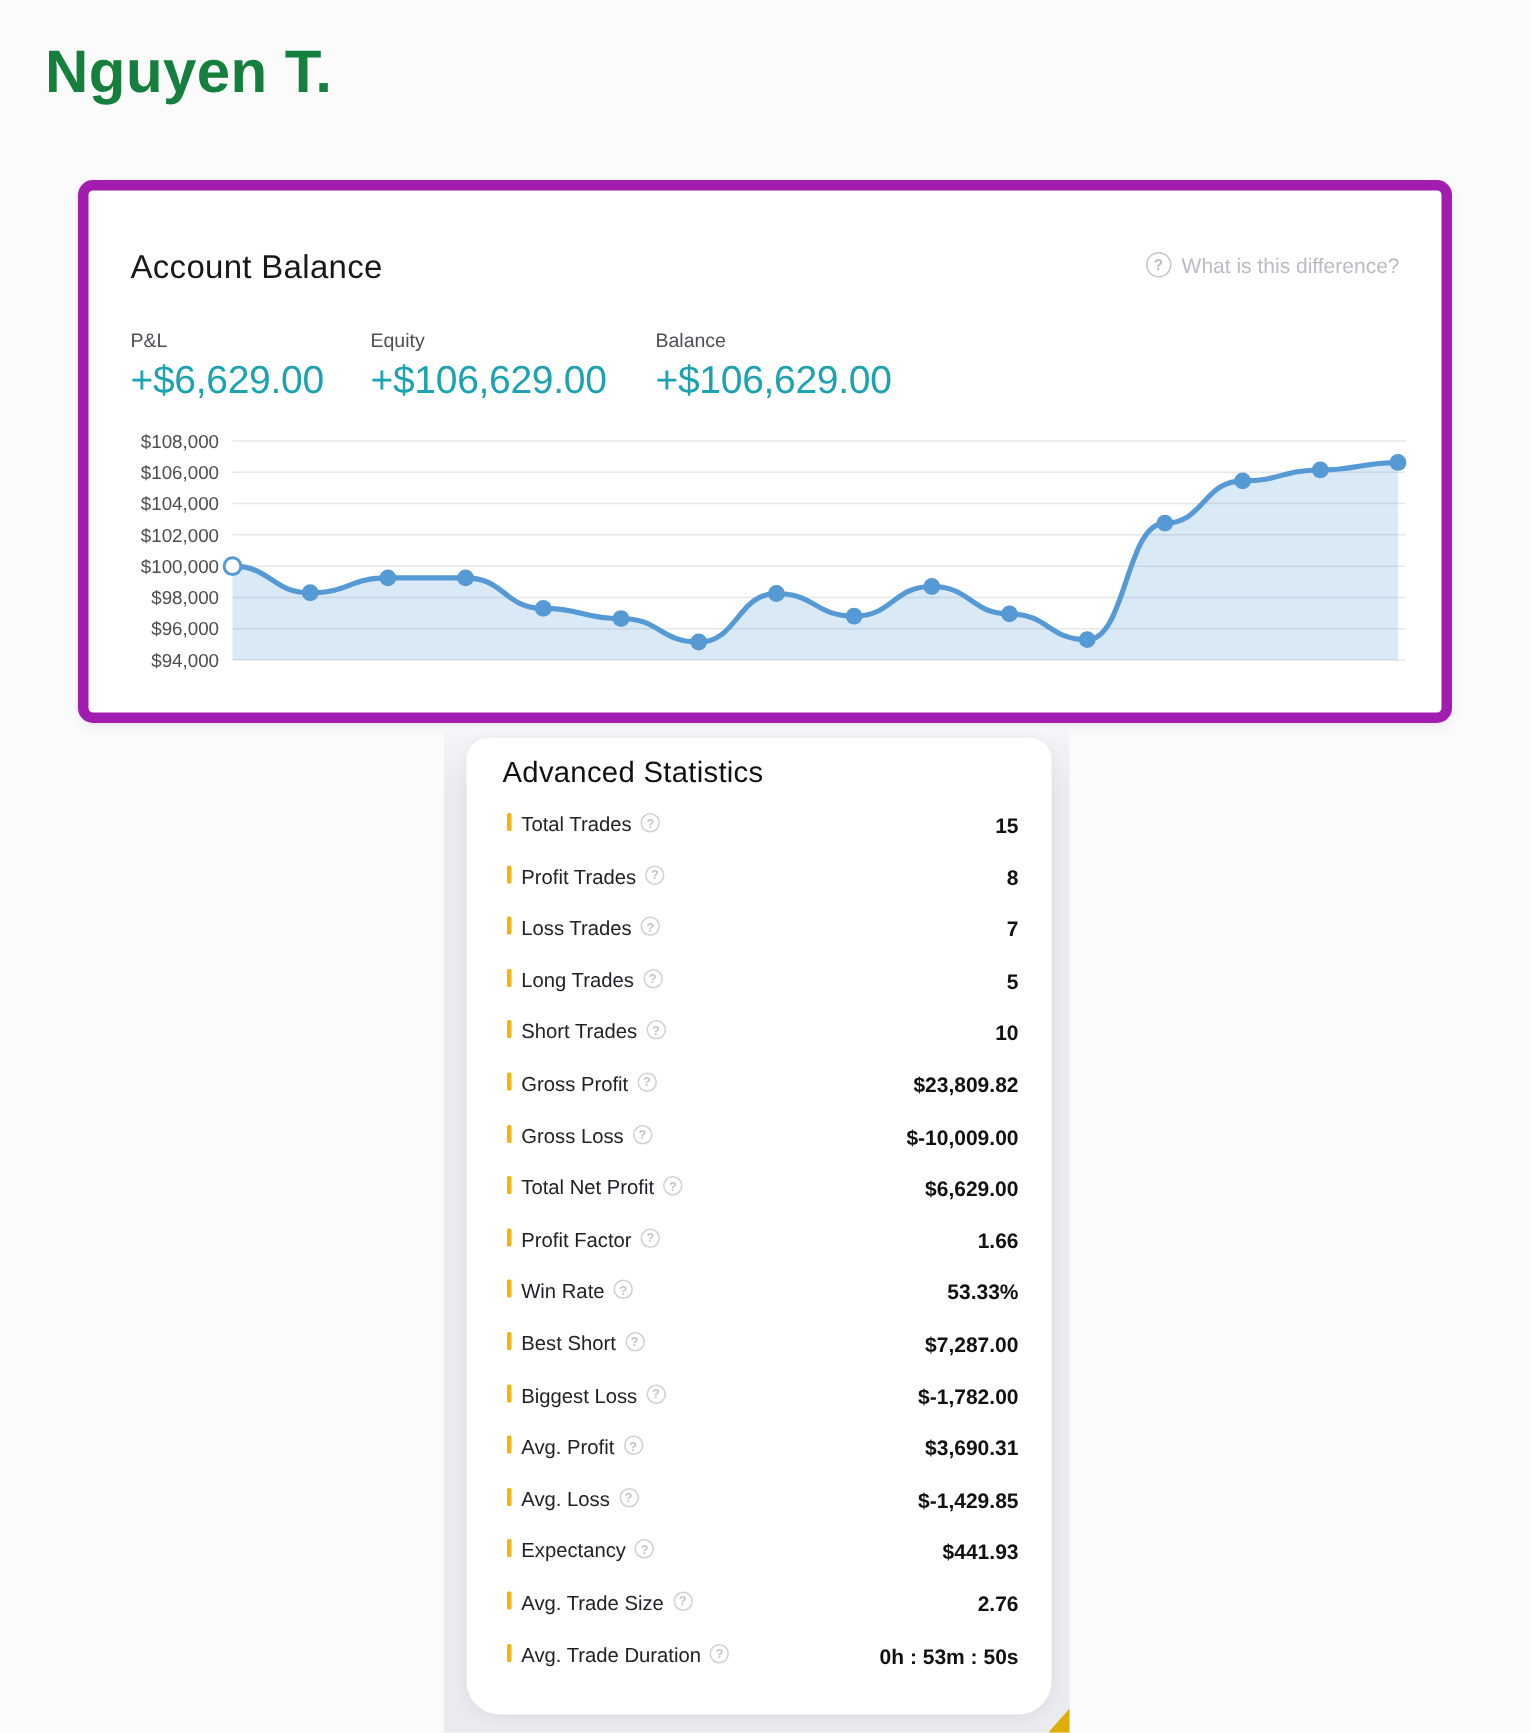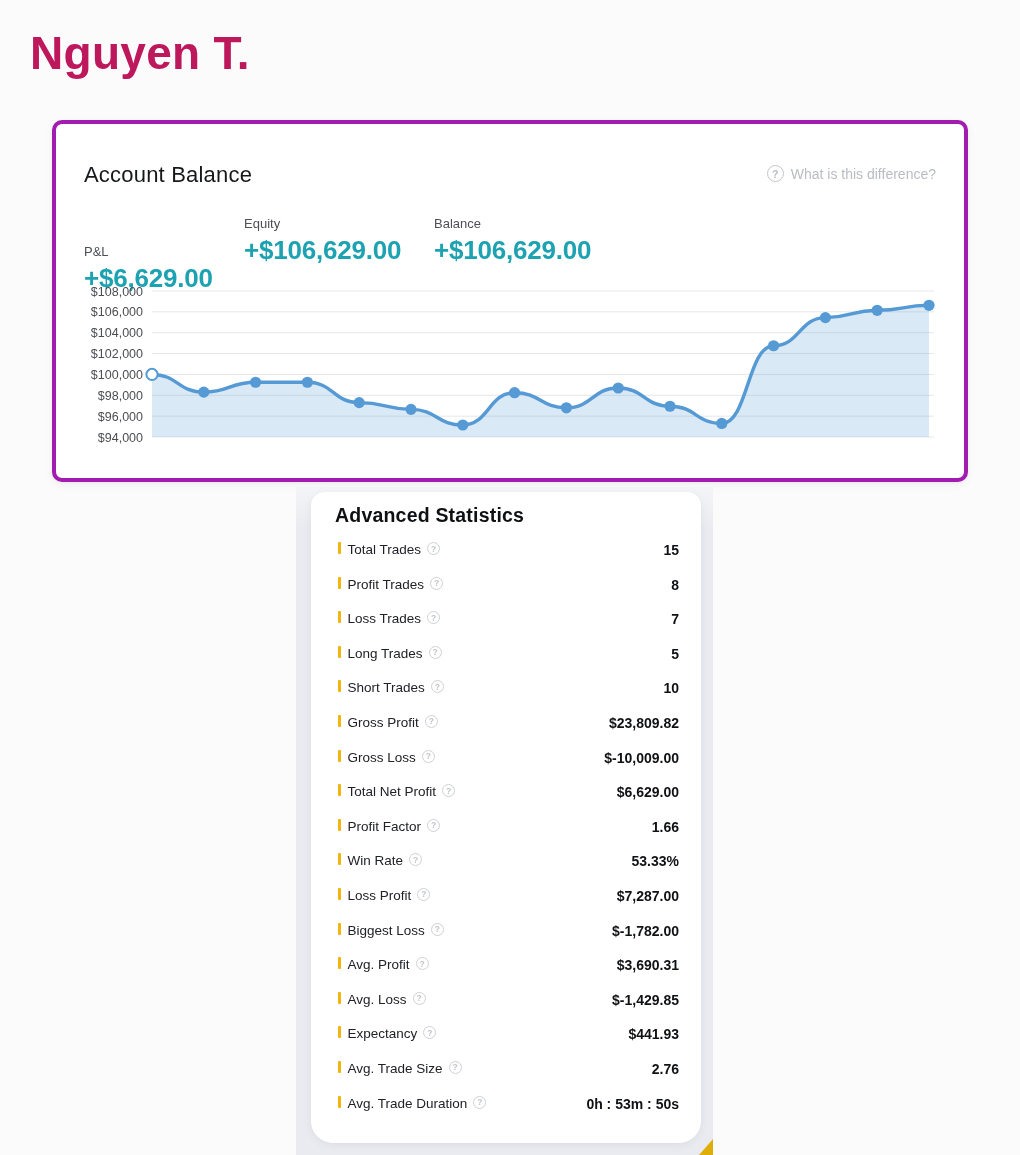--- a/index.html
+++ b/index.html
@@ -4,68 +4,68 @@
 <style>
   html,body{margin:0;padding:0;}
   body{
     width:1020px;height:1155px;position:relative;overflow:hidden;
     background:#fbfbfc;
     font-family:"Liberation Sans","DejaVu Sans",sans-serif;
     -webkit-font-smoothing:antialiased;
   }
   .page-title{
     position:absolute;left:30px;top:26px;margin:0;
-    font-size:46px;font-weight:800;color:#be185d;letter-spacing:.3px;
+    font-size:40px;font-weight:800;color:#15803d;letter-spacing:.3px;
   }
   
   .ab-card{
     position:absolute;left:52px;top:120px;width:916px;height:362px;
-    background:#ffffff;border:4px solid #a21caf;border-radius:10px;
+    background:#ffffff;border:7px solid #a21caf;border-radius:10px;
     box-shadow:0 1px 2px rgba(16,24,40,.04),0 3px 10px rgba(16,24,40,.05);
     box-sizing:border-box;
   }
   .ab-title{
     position:absolute;left:28px;top:38px;margin:0;
     font-size:22px;font-weight:500;color:#17181a;letter-spacing:.2px;
   }
   .ab-help{
     position:absolute;right:28px;top:41px;display:flex;align-items:center;gap:7px;
     background:none;border:none;padding:0;cursor:pointer;
     font-family:inherit;font-size:14px;color:#b9bcc1;
   }
   .q-circle{
     display:inline-flex;align-items:center;justify-content:center;
     width:17px;height:17px;border:1.5px solid #c3c6cb;border-radius:50%;
     font-size:10.5px;font-weight:700;color:#b9bcc1;box-sizing:border-box;
   }
   .metrics{position:absolute;left:0;top:92px;width:100%;height:60px;}
   .metric{position:absolute;top:0;}
   .metric-label{font-size:13px;color:#4d4f55;}
-  .metric-value{margin-top:4px;font-size:26px;font-weight:700;color:#1da2b2;letter-spacing:-.2px;}
-  .m0{left:28px;margin-top:28px;} .m1{left:188px;} .m2{left:378px;}
+  .metric-value{margin-top:4px;font-size:26px;font-weight:400;color:#1da2b2;letter-spacing:-.2px;}
+  .m0{left:28px;} .m1{left:188px;} .m2{left:378px;}
   .ab-chart{position:absolute;left:0;top:158px;}
   .ab-chart text{font-family:"Liberation Sans","DejaVu Sans",sans-serif;}
   
   .stats-col{
     position:absolute;left:296px;top:487px;width:417px;height:668px;
     background:linear-gradient(180deg,#f4f5f8 0%,#e9ebf0 42px,#e9ebf0 100%);
   }
   .corner-triangle{
     position:absolute;left:699px;top:1139px;width:0;height:0;
     border-left:14px solid transparent;border-bottom:16px solid #dfae06;
   }
   .stats-card{
     position:absolute;left:311px;top:492px;width:390px;height:651px;
     background:#ffffff;border-radius:14px 14px 22px 22px;
     box-shadow:0 2px 10px rgba(16,24,40,.06);
     box-sizing:border-box;
   }
   .stats-title{
     position:absolute;left:24px;top:12px;margin:0;
-    font-size:19.5px;font-weight:700;color:#0f1013;letter-spacing:.2px;
+    font-size:19.5px;font-weight:400;color:#0f1013;letter-spacing:.2px;
   }
   .stats-rows{position:absolute;left:0;right:0;top:50px;}
   .stat-row{
     display:flex;align-items:flex-start;height:34.6px;
     padding:0 22px 0 27px;
   }
   .tick{width:2.5px;height:12px;background:#f2b50d;border-radius:1px;flex:none;margin-right:7px;}
   .stat-label{font-size:13.5px;color:#212227;margin-right:6px;white-space:nowrap;}
   .q-small{
     display:inline-flex;align-items:center;justify-content:center;flex:none;
@@ -211,21 +211,21 @@
 
   <div class="stat-row">
     <span class="tick"></span>
     <span class="stat-label">Win Rate</span>
     <button class="q-small">?</button>
     <span class="stat-value">53.33%</span>
   </div>
 
   <div class="stat-row">
     <span class="tick"></span>
-    <span class="stat-label">Loss Profit</span>
+    <span class="stat-label">Best Short</span>
     <button class="q-small">?</button>
     <span class="stat-value">$7,287.00</span>
   </div>
 
   <div class="stat-row">
     <span class="tick"></span>
     <span class="stat-label">Biggest Loss</span>
     <button class="q-small">?</button>
     <span class="stat-value">$-1,782.00</span>
   </div>

